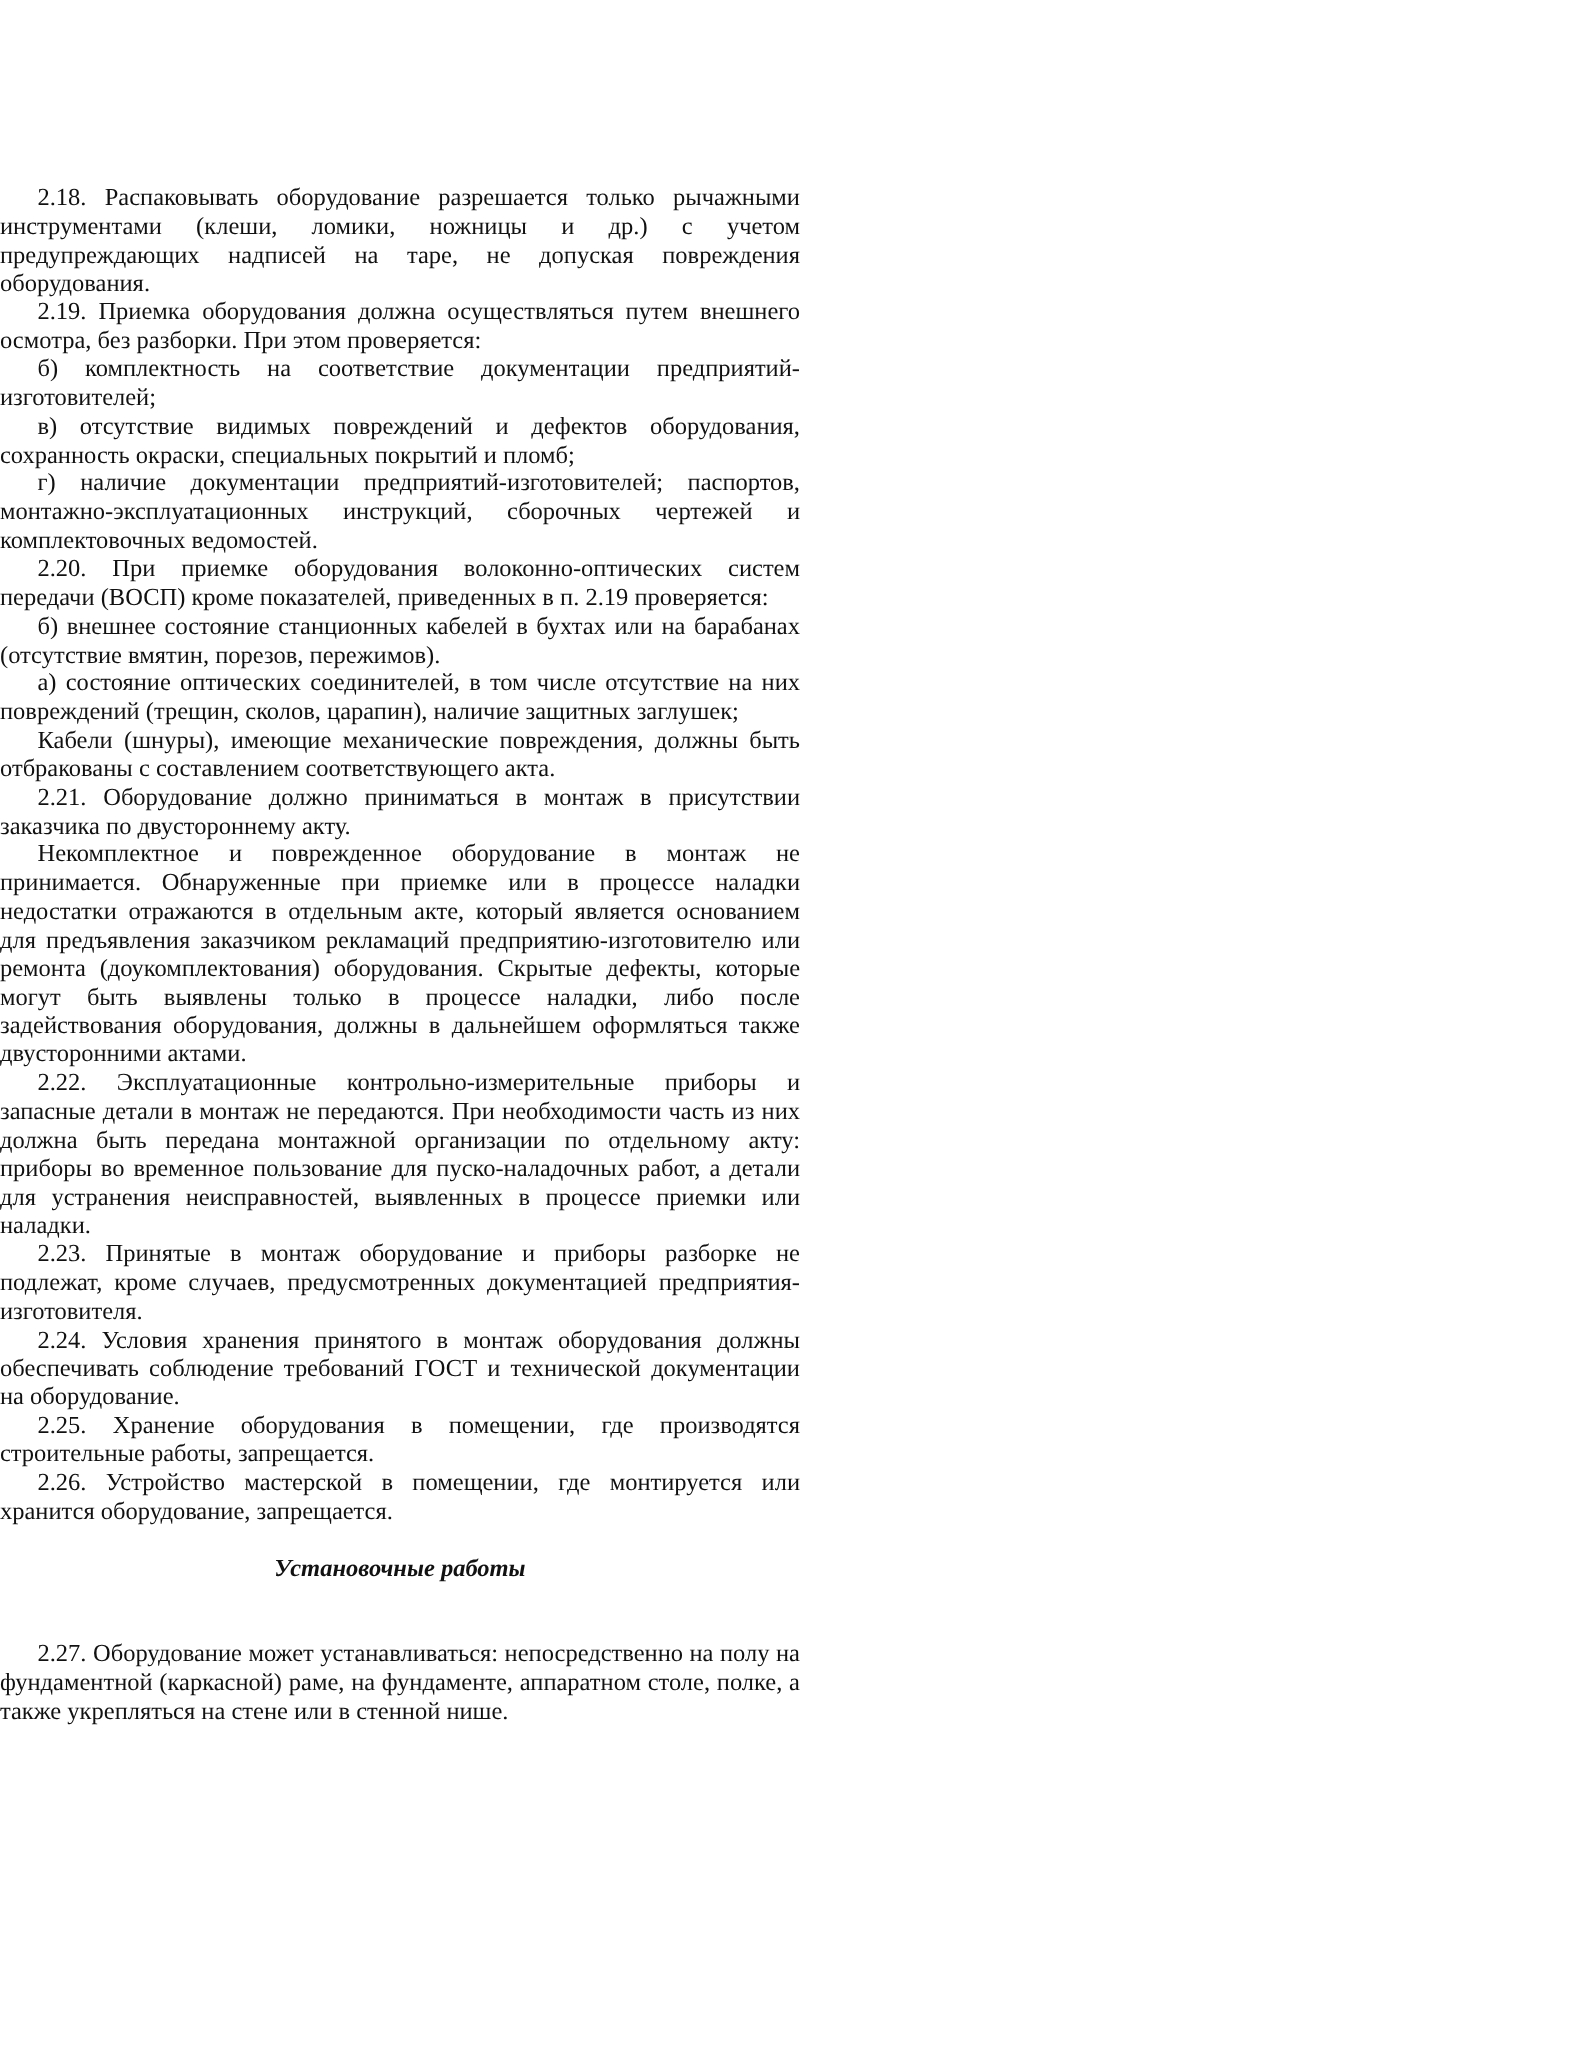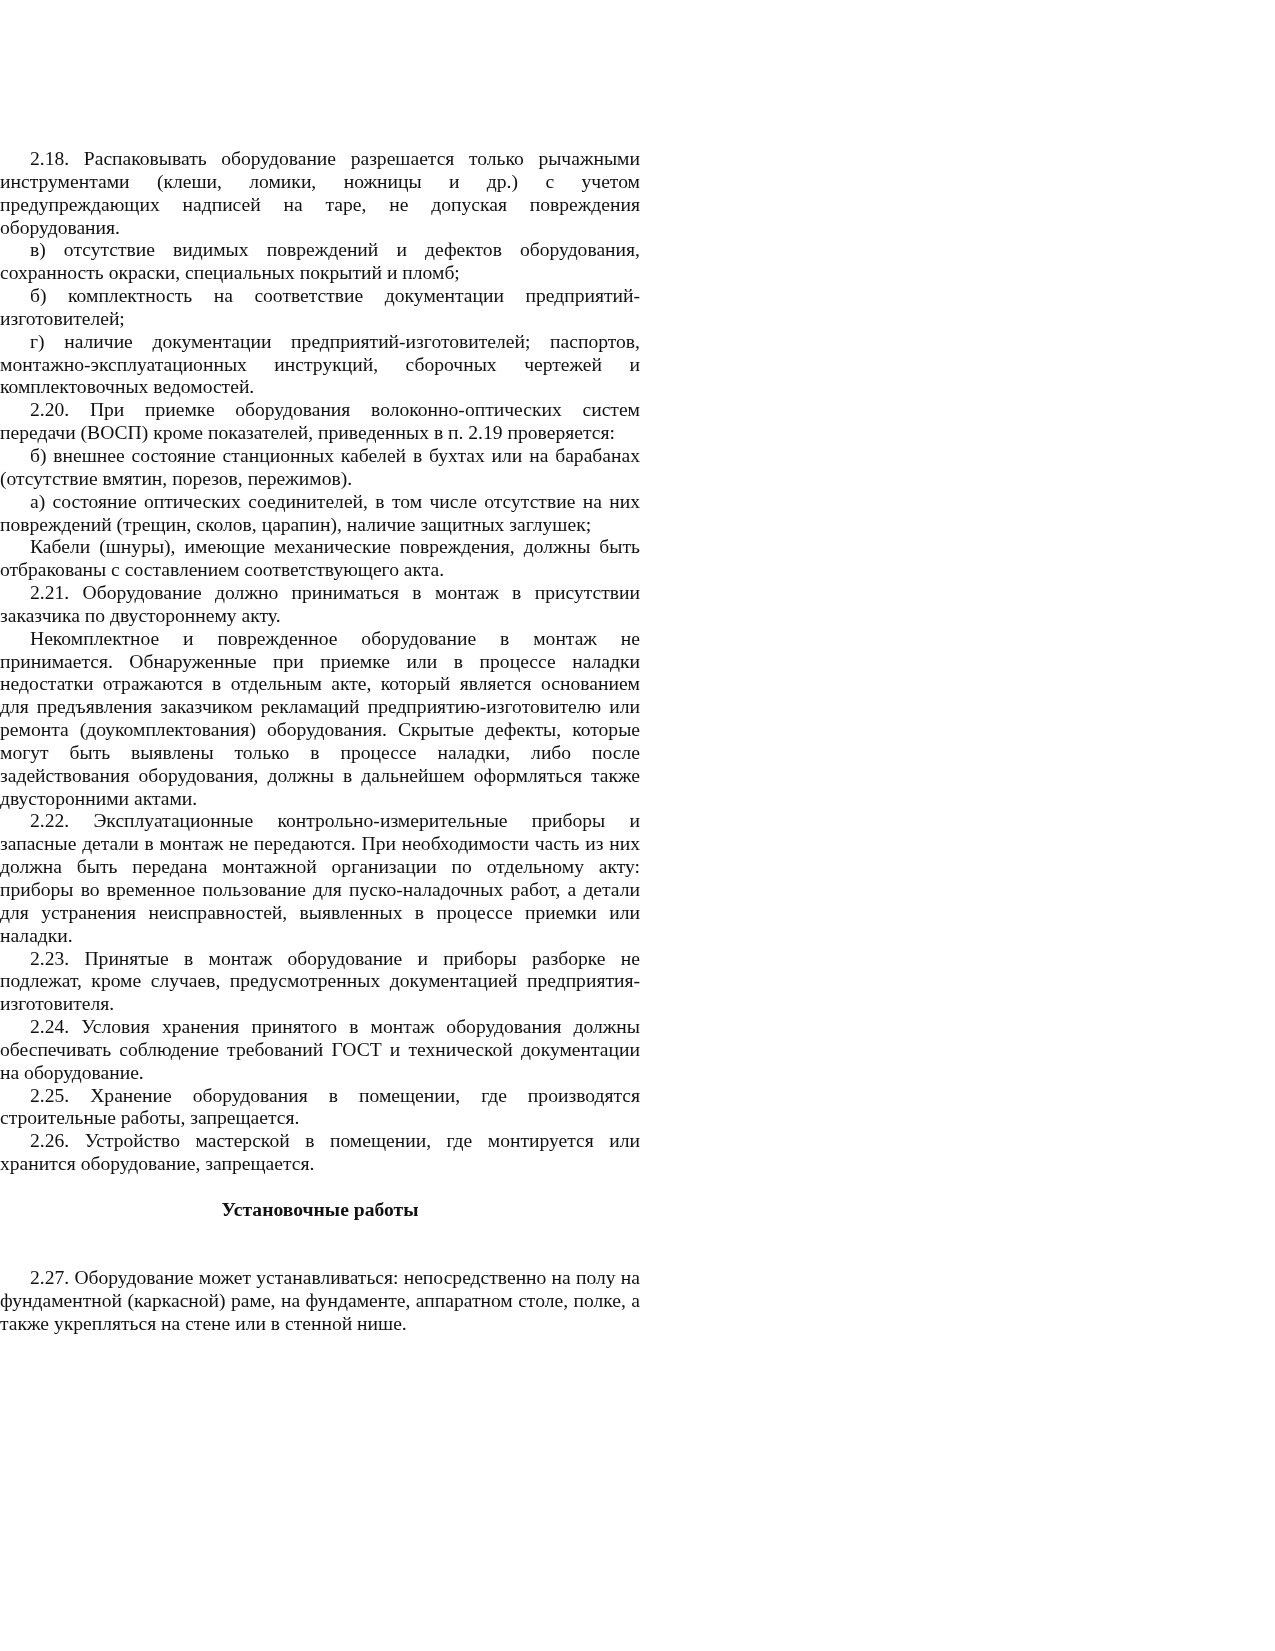--- a/index.html
+++ b/index.html
@@ -31,37 +31,39 @@
     }
     .num {
       font-weight: normal;
     }
     .heading {
       margin: 0;
       text-align: center;
       font-weight: bold;
       font-size: 19.6px;
       line-height: 22.85px;
+      font-style: italic;
     }
     .blank {
       height: 22.85px;
     }
   </style>
 </head>
 <body>
 
 <div class="page">
 
   <p class="para"><span class="num">2.18.</span> <span>Распаковывать оборудование разрешается только рычажными инструментами (клеши, ломики, ножницы и др.) с учетом предупреждающих надписей на таре, не допуская повреждения оборудования.</span></p>
 
+  <p class="para"><span class="num">2.19.</span> <span>Приемка оборудования должна осуществляться путем внешнего осмотра, без разборки. При этом проверяется:</span></p>
 
 
+  <p class="para"><span>б) комплектность на соответствие документации предприятий-изготовителей;</span></p>
+
   <p class="para"><span>в) отсутствие видимых повреждений и дефектов оборудования, сохранность окраски, специальных покрытий и пломб;</span></p>
-
-  <p class="para"><span>б) комплектность на соответствие документации предприятий-изготовителей;</span></p>
 
   <p class="para"><span>г) наличие документации предприятий-изготовителей; паспортов, монтажно-эксплуатационных инструкций, сборочных чертежей и комплектовочных ведомостей.</span></p>
 
   <p class="para"><span class="num">2.20.</span> <span>При приемке оборудования волоконно-оптических систем передачи (ВОСП) кроме показателей, приведенных в п. 2.19 проверяется:</span></p>
 
   <p class="para"><span>б) внешнее состояние станционных кабелей в бухтах или на барабанах (отсутствие вмятин, порезов, пережимов).</span></p>
 
   <p class="para"><span>а) состояние оптических соединителей, в том числе отсутствие на них повреждений (трещин, сколов, царапин), наличие защитных заглушек;</span></p>
 
   <p class="para"><span>Кабели (шнуры), имеющие механические повреждения, должны быть отбракованы с составлением соответствующего акта.</span></p>

